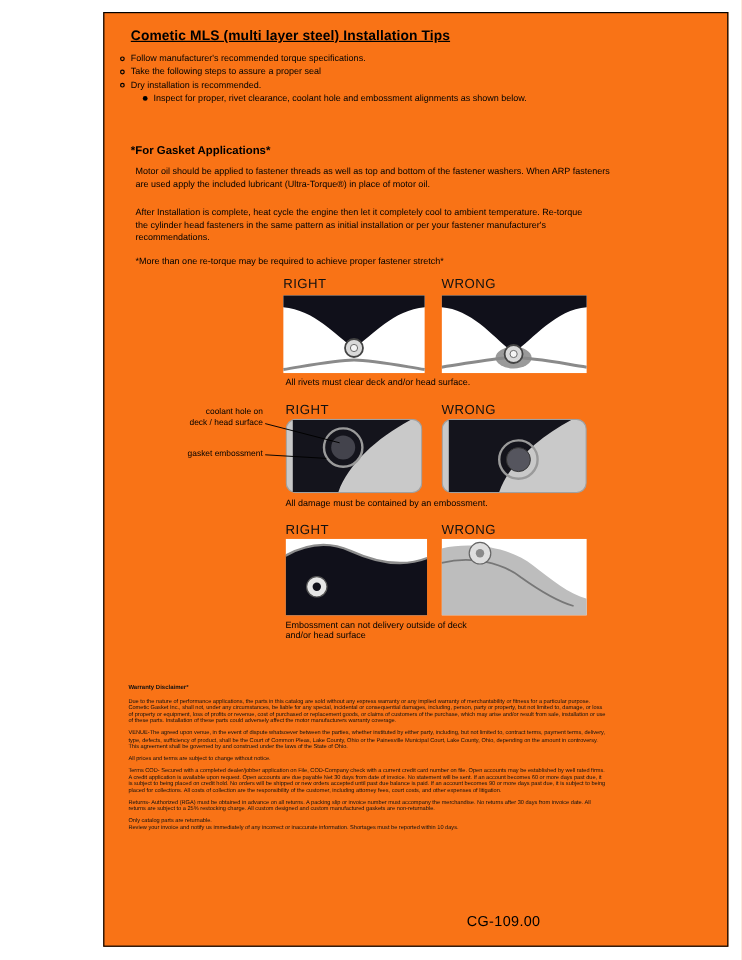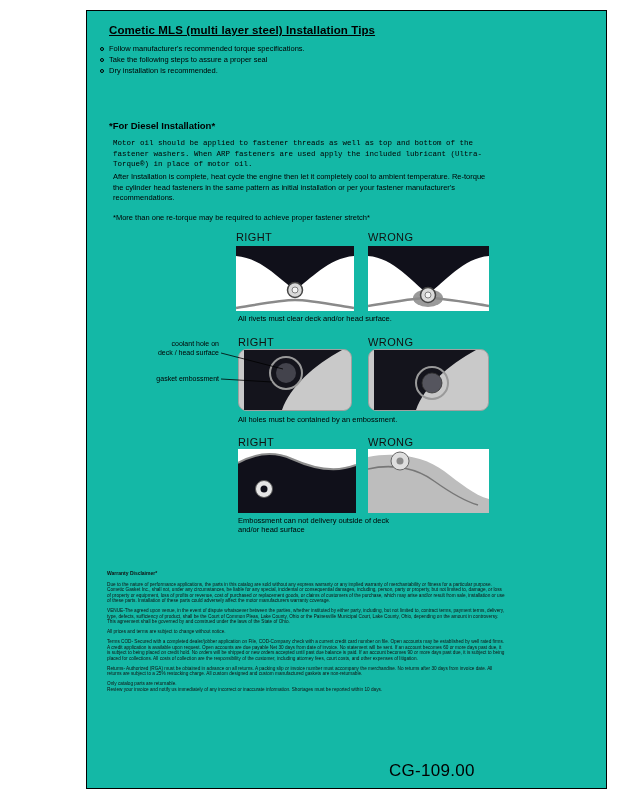--- a/index.html
+++ b/index.html
@@ -4,48 +4,48 @@
 <style>
   * { margin:0; padding:0; box-sizing:border-box; }
   html,body { background:#fff; }
   body {
     width:618px; height:800px; position:relative;
     font-family:"Liberation Sans", sans-serif; color:#000;
     overflow:hidden;
   }
   .frame {
     position:absolute; left:86px; top:10px; width:521px; height:779px;
-    border:1px solid #000; background:#14b8a6;
+    border:1px solid #000; background:#f97316;
   }
   .title {
     position:absolute; left:22px; top:13px;
     font-size:11.5px; font-weight:bold; text-decoration:underline;
     letter-spacing:0.1px;
   }
   .bullets { position:absolute; left:13px; top:32px; }
   .b-row { display:flex; align-items:center; gap:5px; height:11px; font-size:7.5px; }
   .b-row.sub { margin-left:19px; }
   .ob { width:4px; height:4px; border:1px solid #000; border-radius:50%; flex:0 0 auto; }
   .db { width:4px; height:4px; background:#000; border-radius:50%; flex:0 0 auto; }
   .diesel-h { position:absolute; left:22px; top:109px; font-size:9.5px; font-weight:bold; }
   .para { position:absolute; font-size:7.5px; line-height:10.5px; }
-  .p1 { left:26px; top:127px; width:396px;font-family:Liberation Mono, monospace; }
+  .p1 { left:26px; top:127px; width:396px; }
   .p2 { left:26px; top:161px; width:376px; }
   .p3 { left:26px; top:202px; width:420px; }
   .diagrams { position:absolute; left:0; top:215px; width:521px; height:330px; }
   .dg-label { position:absolute; font-size:11px; color:#111; letter-spacing:0.4px; }
   .dimg { position:absolute; display:block; }
   .caption { position:absolute; font-size:7.5px; line-height:8.5px; }
   .side-label { position:absolute; left:20px; width:112px; text-align:right; font-size:7px; line-height:8.5px; }
   .leaders { position:absolute; left:0; top:0; pointer-events:none; }
   .legal { position:absolute; left:20px; top:560px; width:398px; font-size:4.7px; line-height:5.5px; color:#111; }
   .legal p { margin-bottom:4.5px; }
   .legal p.lh { font-weight:bold; margin-bottom:5px; font-size:5px; }
   .legal p.nogap { margin-bottom:0; }
-  .footer { position:absolute; left:302px; top:750px; font-size:17px; letter-spacing:0.3px; }
+  .footer { position:absolute; left:302px; top:750px; font-size:12px; letter-spacing:0.3px; }
 </style>
 </head>
 <body>
 
 <div class="frame">
 
   <div class="title">Cometic MLS (multi layer steel) Installation Tips</div>
 
   <div class="bullets">
     <div class="b-row">
@@ -53,23 +53,27 @@
       <span>Follow manufacturer's recommended torque specifications.</span>
     </div>
     <div class="b-row">
       <span class="ob"></span>
       <span>Take the following steps to assure a proper seal</span>
     </div>
     <div class="b-row">
       <span class="ob"></span>
       <span>Dry installation is recommended.</span>
     </div>
+    <div class="b-row sub">
+      <span class="db"></span>
+      <span>Inspect for proper, rivet clearance, coolant hole and embossment alignments as shown below.</span>
+    </div>
   </div>
 
-  <div class="diesel-h">*For Diesel Installation*</div>
+  <div class="diesel-h">*For Gasket Applications*</div>
   <p class="para p1">Motor oil should be applied to fastener threads as well as top and bottom of the fastener washers. When ARP fasteners are used apply the included lubricant (Ultra-Torque®) in place of motor oil.</p>
   <p class="para p2">After Installation is complete, heat cycle the engine then let it completely cool to ambient temperature. Re-torque the cylinder head fasteners in the same pattern as initial installation or per your fastener manufacturer's recommendations.</p>
   <p class="para p3">*More than one re-torque may be required to achieve proper fastener stretch*</p>
 
   <div class="diagrams">
 
     <div class="dg-label" style="left:149px;width:118px;top:5px">RIGHT</div>
     <div class="dg-label" style="left:281px;width:121px;top:5px">WRONG</div>
 
     <svg class="dimg" style="left:149px;top:20px" width="118" height="65" viewBox="0 0 118 65">
@@ -109,21 +113,21 @@
       <path d="M6 1 H108 C80 16 56 38 48 61 H6 Z" fill="#14141c"></path>
       <circle cx="64" cy="34" r="16" fill="none" stroke="#9a9a9a" stroke-width="2"></circle>
       <circle cx="64" cy="34" r="10" fill="#55555e" stroke="#333" stroke-width="0.8"></circle>
     </svg>
 
     <svg class="leaders" width="521" height="330" viewBox="0 0 521 330">
       <line x1="134" y1="127" x2="196" y2="143" stroke="#000" stroke-width="0.8"></line>
       <line x1="134" y1="153" x2="185" y2="156" stroke="#000" stroke-width="0.8"></line>
     </svg>
 
-    <div class="caption" style="left:151px;top:190px">All holes must be contained by an embossment.</div>
+    <div class="caption" style="left:151px;top:190px">All damage must be contained by an embossment.</div>
 
     <div class="dg-label" style="left:151px;width:118px;top:210px">RIGHT</div>
     <div class="dg-label" style="left:281px;width:121px;top:210px">WRONG</div>
 
     <svg class="dimg" style="left:151px;top:223px" width="118" height="64" viewBox="0 0 118 64">
       <rect width="118" height="64" fill="#ffffff"></rect>
       <path d="M0 14 C18 4 36 2 54 10 C76 20 98 24 118 16 V64 H0 Z" fill="#10101a"></path>
       <path d="M0 14 C18 4 36 2 54 10 C76 20 98 24 118 16" stroke="#8d8d8d" stroke-width="2" fill="none"></path>
       <circle cx="26" cy="40" r="8.5" fill="#e6e6e6" stroke="#555" stroke-width="1"></circle>
       <circle cx="26" cy="40" r="3.5" fill="#10101a"></circle>

